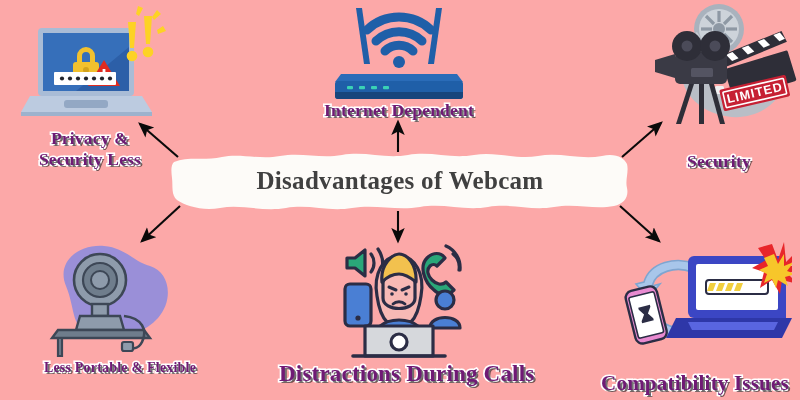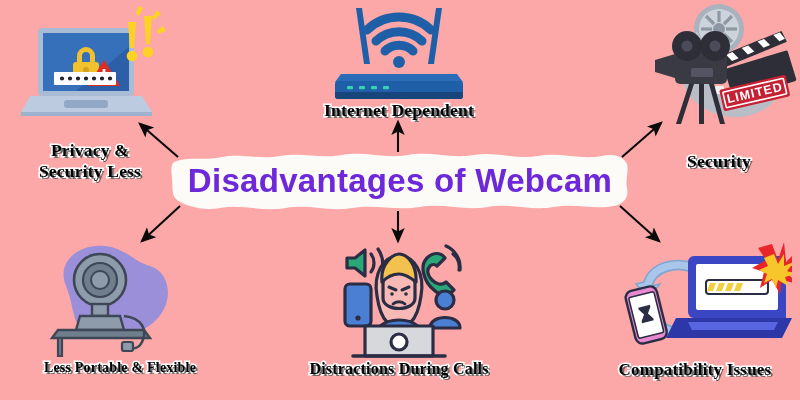--- a/index.html
+++ b/index.html
@@ -13,43 +13,43 @@
     position:absolute;inset:0;width:800px;height:400px;
     background:#fca8a8;
   }
   .node{position:absolute;}
   .node-icon{position:absolute;}
   .node-label{
     position:absolute;
     text-align:center;
     font-family:"Liberation Serif", serif;
     font-weight:bold;
-    color:#000000;
+    color:#701a75;
     line-height:1.18;
     letter-spacing:.2px;
     -webkit-text-stroke:3.2px #ffffff;
     paint-order:stroke fill;
     text-shadow:
       2px 2px 0 rgba(0,0,0,.55);
     white-space:nowrap;
   }
   .node-label span{ position:relative; }
 
   
   #center-banner{
     position:absolute;
     left:170px;top:150px;width:460px;height:62px;
   }
   #center-title{
     position:absolute;inset:0;
     display:flex;align-items:center;justify-content:center;
-    font-family:Liberation Sans, sans-serif;
+    font-family:Liberation Serif, serif;
     font-weight:bold;
-    font-size:33px;
-    color:#6d28d9;
+    font-size:25px;
+    color:#404040;
     letter-spacing:.3px;
     white-space:nowrap;
   }
   svg.overlay{position:absolute;left:0;top:0;width:800px;height:400px;pointer-events:none;}
   svg.iconsvg{display:block;}
 </style>
 </head>
 <body>
 
 <div id="infographic">
@@ -116,21 +116,21 @@
           <path d="M112,18 L120,18 L118,44 L114,44 Z"></path>
           <circle cx="116" cy="52" r="5.3"></circle>
           <path d="M128,12 L136,12 L134,40 L130,40 Z"></path>
           <circle cx="132" cy="48" r="5.3"></circle>
           <path d="M122,2 L127,4 L123,12 L120,10 Z"></path>
           <path d="M141,6 L145,10 L138,16 L136,13 Z"></path>
           <path d="M147,22 L150,27 L142,30 L141,26 Z"></path>
         </g>
       </svg>
     </div>
-    <div class="node-label" style="left:-10px;top:136px;width:180px;font-size:17.5px;">
+    <div class="node-label" style="left:-10px;top:124px;width:180px;font-size:17.5px;">
       <span>Privacy &amp;</span><br>
       <span>Security Less</span>
     </div>
   </div>
 
   <div class="node" style="left:315px;top:2px;">
     <div class="node-icon" style="left:0;top:0;">
       <svg class="iconsvg" width="168" height="100" viewBox="0 0 168 100">
 
         <path d="M41,6 L47,6 L55,62 L49,62 Z" fill="#1f5fa8"></path>
@@ -290,21 +290,21 @@
 
           <path d="M92,88 C82,92 80,104 84,110" stroke-width="3.4"></path>
           <path d="M136,88 C146,92 148,104 144,110" stroke-width="3.4"></path>
 
           <path d="M80,86 L148,86 L148,116 L80,116 Z" fill="#d6d8dc"></path>
           <circle cx="114" cy="102" r="8" fill="#ffffff"></circle>
           <path d="M68,116 L160,116" stroke-width="3.6"></path>
         </g>
       </svg>
     </div>
-    <div class="node-label" style="left:-6px;top:120px;width:240px;font-size:16px;">
+    <div class="node-label" style="left:-6px;top:120px;width:240px;font-size:23px;">
       <span>Distractions During Calls</span>
     </div>
   </div>
 
   <div class="node" style="left:592px;top:238px;">
     <div class="node-icon" style="left:10px;top:0;">
       <svg class="iconsvg" width="190" height="122" viewBox="0 0 190 122">
 
         <path d="M42,44 C48,24 74,18 94,26 L90,34 C74,28 54,33 50,48 L58,46 L46,60 L34,46 Z" fill="#a8c6ea" stroke="#7fa5d0" stroke-width="1.6"></path>
         <path d="M100,92 C82,104 58,98 48,84 L56,79 C64,90 82,94 96,86 L88,83 L104,74 L108,92 Z" fill="#a8c6ea" stroke="#7fa5d0" stroke-width="1.6"></path>
@@ -330,18 +330,18 @@
         <path d="M86,84 L176,84 L172,92 L90,92 Z" fill="#5965e0"></path>
 
         <g>
           <path d="M170,6 L176,22 L182,4 L184,24 L196,12 L188,28 L200,28 L186,36 L196,46 L180,42
                    L178,56 L170,42 L158,50 L162,34 L150,30 L164,22 L156,10 Z" fill="#e8262a"></path>
           <path d="M172,16 L176,26 L182,16 L182,28 L192,24 L185,33 L194,36 L183,39 L186,48 L176,42
                    L174,50 L170,41 L162,45 L165,36 L157,32 L166,28 L162,20 Z" fill="#f7c62a"></path>
         </g>
       </svg>
     </div>
-    <div class="node-label" style="left:-2px;top:122px;width:210px;font-size:17px;">
+    <div class="node-label" style="left:-2px;top:133px;width:210px;font-size:21px;">
       <span>Compatibility Issues</span>
     </div>
   </div>
 
 </div>
 
 </body></html>

